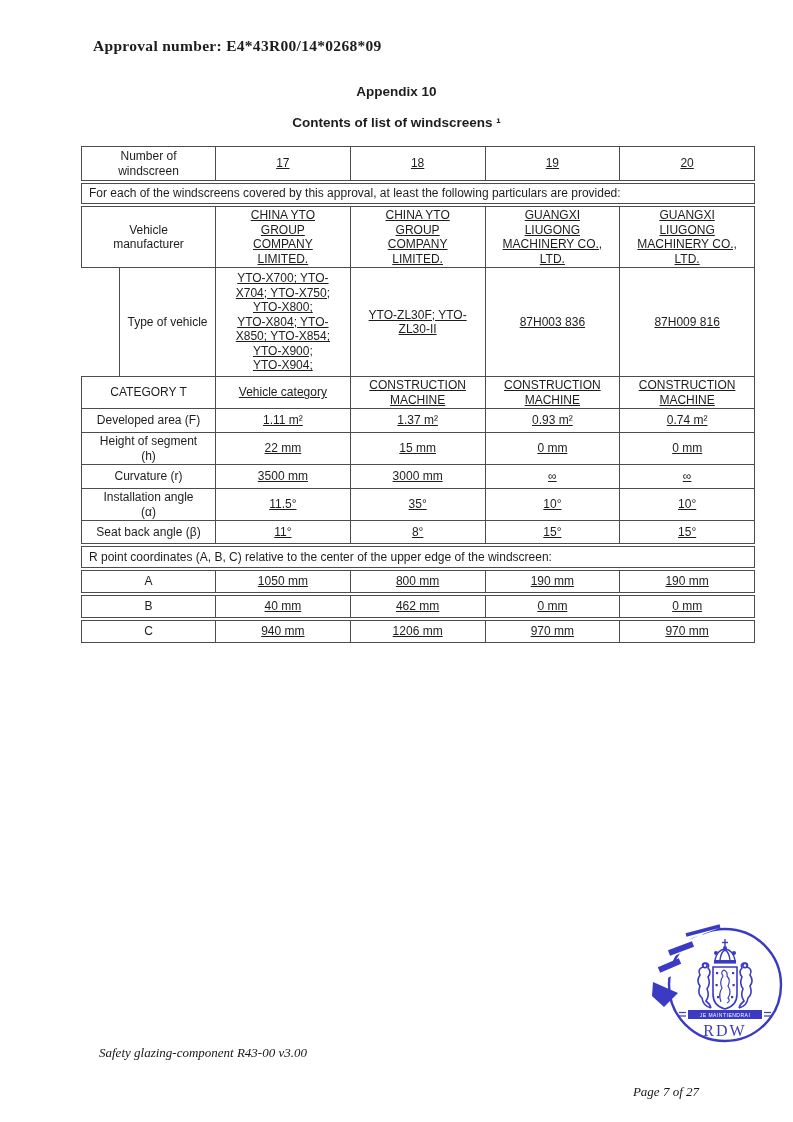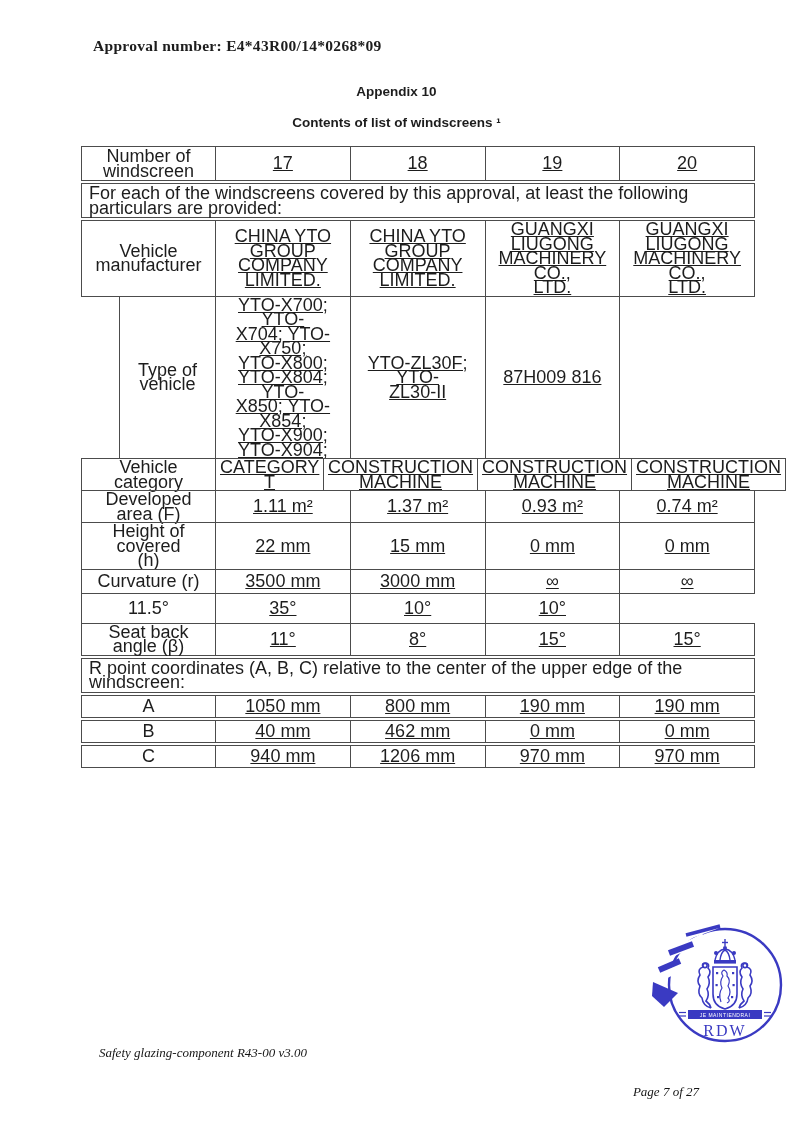--- a/index.html
+++ b/index.html
@@ -16,21 +16,21 @@
     position:absolute; left:93px; top:37px;
     font-family:"Liberation Serif", serif;
     font-weight:bold; font-size:15.5px; letter-spacing:0.3px;
   }
   .centered { position:absolute; left:0; width:793px; text-align:center; font-weight:bold; font-size:13.5px; }
   .appendix  { top:84px; }
   .doc-title { top:115px; }
 
   .wtable {
     position:absolute; left:62px; top:146px; width:674px;
-    font-size:18px; line-height:14.5px;padding-left:19px;
+    font-size:12px; line-height:14.5px;padding-left:19px;
   }
   .trow { display:grid; grid-template-columns:135px repeat(4, 1fr); }
   .cell {
     box-sizing:border-box;
     border:1px solid #4c4c4c;
     display:flex; align-items:center; justify-content:center;
     text-align:center; white-space:pre-line;
     padding:1px 4px;
   }
   .cell + .cell { border-left:none;text-decoration:underline; }
@@ -95,55 +95,58 @@
         <div class="cell label-cell" style="min-height: 110px; margin-left: 38px;">Type of vehicle</div>
         <div class="cell" style="min-height: 110px;">YTO-X700; YTO-
 X704; YTO-X750;
 YTO-X800;
 YTO-X804; YTO-
 X850; YTO-X854;
 YTO-X900;
 YTO-X904;</div>
         <div class="cell" style="min-height: 110px;">YTO-ZL30F; YTO-
 ZL30-II</div>
+        <div class="cell" style="min-height: 110px;">87H003 836</div>
         <div class="cell" style="min-height: 110px;">87H009 816</div>
       </div>
       <div class="trow" style="margin-top: -1px;">
+        <div class="cell" style="min-height: 29px;">CATEGORY T</div>
         <div class="cell label-cell" style="min-height: 29px;">Vehicle category</div>
-        <div class="cell" style="min-height: 29px;">CATEGORY T</div>
         <div class="cell" style="min-height: 29px;">CONSTRUCTION
 MACHINE</div>
         <div class="cell" style="min-height: 29px;">CONSTRUCTION
 MACHINE</div>
         <div class="cell" style="min-height: 29px;">CONSTRUCTION
 MACHINE</div>
       </div>
       <div class="trow" style="margin-top: -1px;">
         <div class="cell label-cell" style="min-height: 25px;">Developed area (F)</div>
         <div class="cell" style="min-height: 25px;">1.11 m²</div>
         <div class="cell" style="min-height: 25px;">1.37 m²</div>
         <div class="cell" style="min-height: 25px;">0.93 m²</div>
         <div class="cell" style="min-height: 25px;">0.74 m²</div>
       </div>
       <div class="trow" style="margin-top: -1px;">
-        <div class="cell label-cell" style="min-height: 30px;">Height of covered
+        <div class="cell label-cell" style="min-height: 30px;">Height of segment
 (h)</div>
         <div class="cell" style="min-height: 30px;">22 mm</div>
         <div class="cell" style="min-height: 30px;">15 mm</div>
         <div class="cell" style="min-height: 30px;">0 mm</div>
         <div class="cell" style="min-height: 30px;">0 mm</div>
       </div>
       <div class="trow" style="margin-top: -1px;">
         <div class="cell label-cell" style="min-height: 25px;">Curvature (r)</div>
         <div class="cell" style="min-height: 25px;">3500 mm</div>
         <div class="cell" style="min-height: 25px;">3000 mm</div>
         <div class="cell" style="min-height: 25px;">∞</div>
         <div class="cell" style="min-height: 25px;">∞</div>
       </div>
       <div class="trow" style="margin-top: -1px;">
+        <div class="cell label-cell" style="min-height: 31px;">Installation angle
+(α)</div>
         <div class="cell" style="min-height: 31px;">11.5°</div>
         <div class="cell" style="min-height: 31px;">35°</div>
         <div class="cell" style="min-height: 31px;">10°</div>
         <div class="cell" style="min-height: 31px;">10°</div>
       </div>
       <div class="trow" style="margin-top: -1px;">
         <div class="cell label-cell" style="min-height: 24px;">Seat back angle (β)</div>
         <div class="cell" style="min-height: 24px;">11°</div>
         <div class="cell" style="min-height: 24px;">8°</div>
         <div class="cell" style="min-height: 24px;">15°</div>

